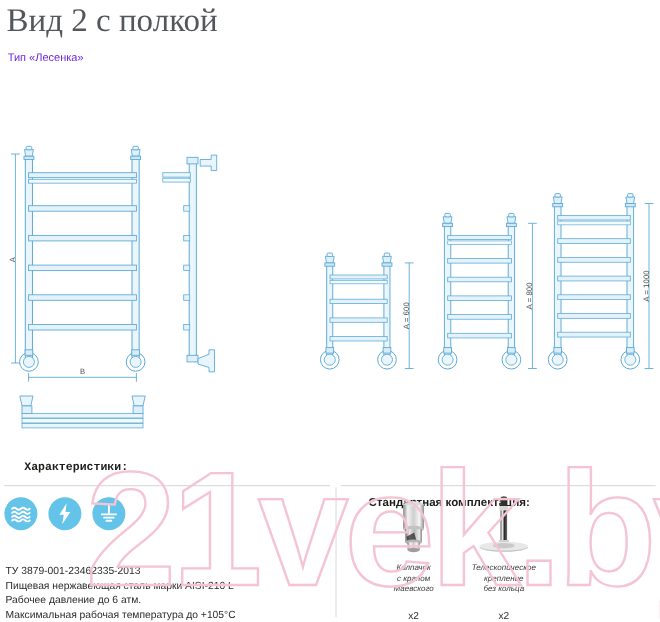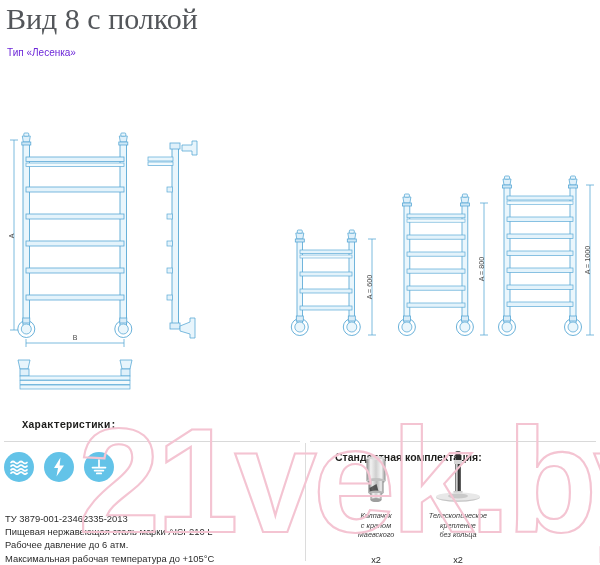--- a/index.html
+++ b/index.html
@@ -90,21 +90,21 @@
     width: 600px; height: 161px;
     pointer-events: none; overflow: hidden;
   }
   .watermark svg { display: block; }
 </style>
 </head>
 <body>
 
 <div id="page">
 
-  <div class="title">Вид 8 с полкой</div>
+  <div class="title">Вид 2 с полкой</div>
   <div class="subtitle">Тип «Лесенка»</div>
 
   <div class="drawings">
     <svg width="600" height="310" viewBox="0 0 600 310" xmlns="http://www.w3.org/2000/svg">
       <defs>
         <g id="capTop">
           <path d="M-4,-9 L4,-9 L3,-3 L-3,-3 Z" fill="#dff0fa" stroke="#5aa9d6" stroke-width="0.8"></path>
           <rect x="-4.5" y="-3" width="9" height="3" fill="#cfe8f6" stroke="#5aa9d6" stroke-width="0.8"></rect>
           <rect x="-2.5" y="-12" width="5" height="3.2" rx="1" fill="#e8f5fc" stroke="#5aa9d6" stroke-width="0.8"></rect>
         </g>

